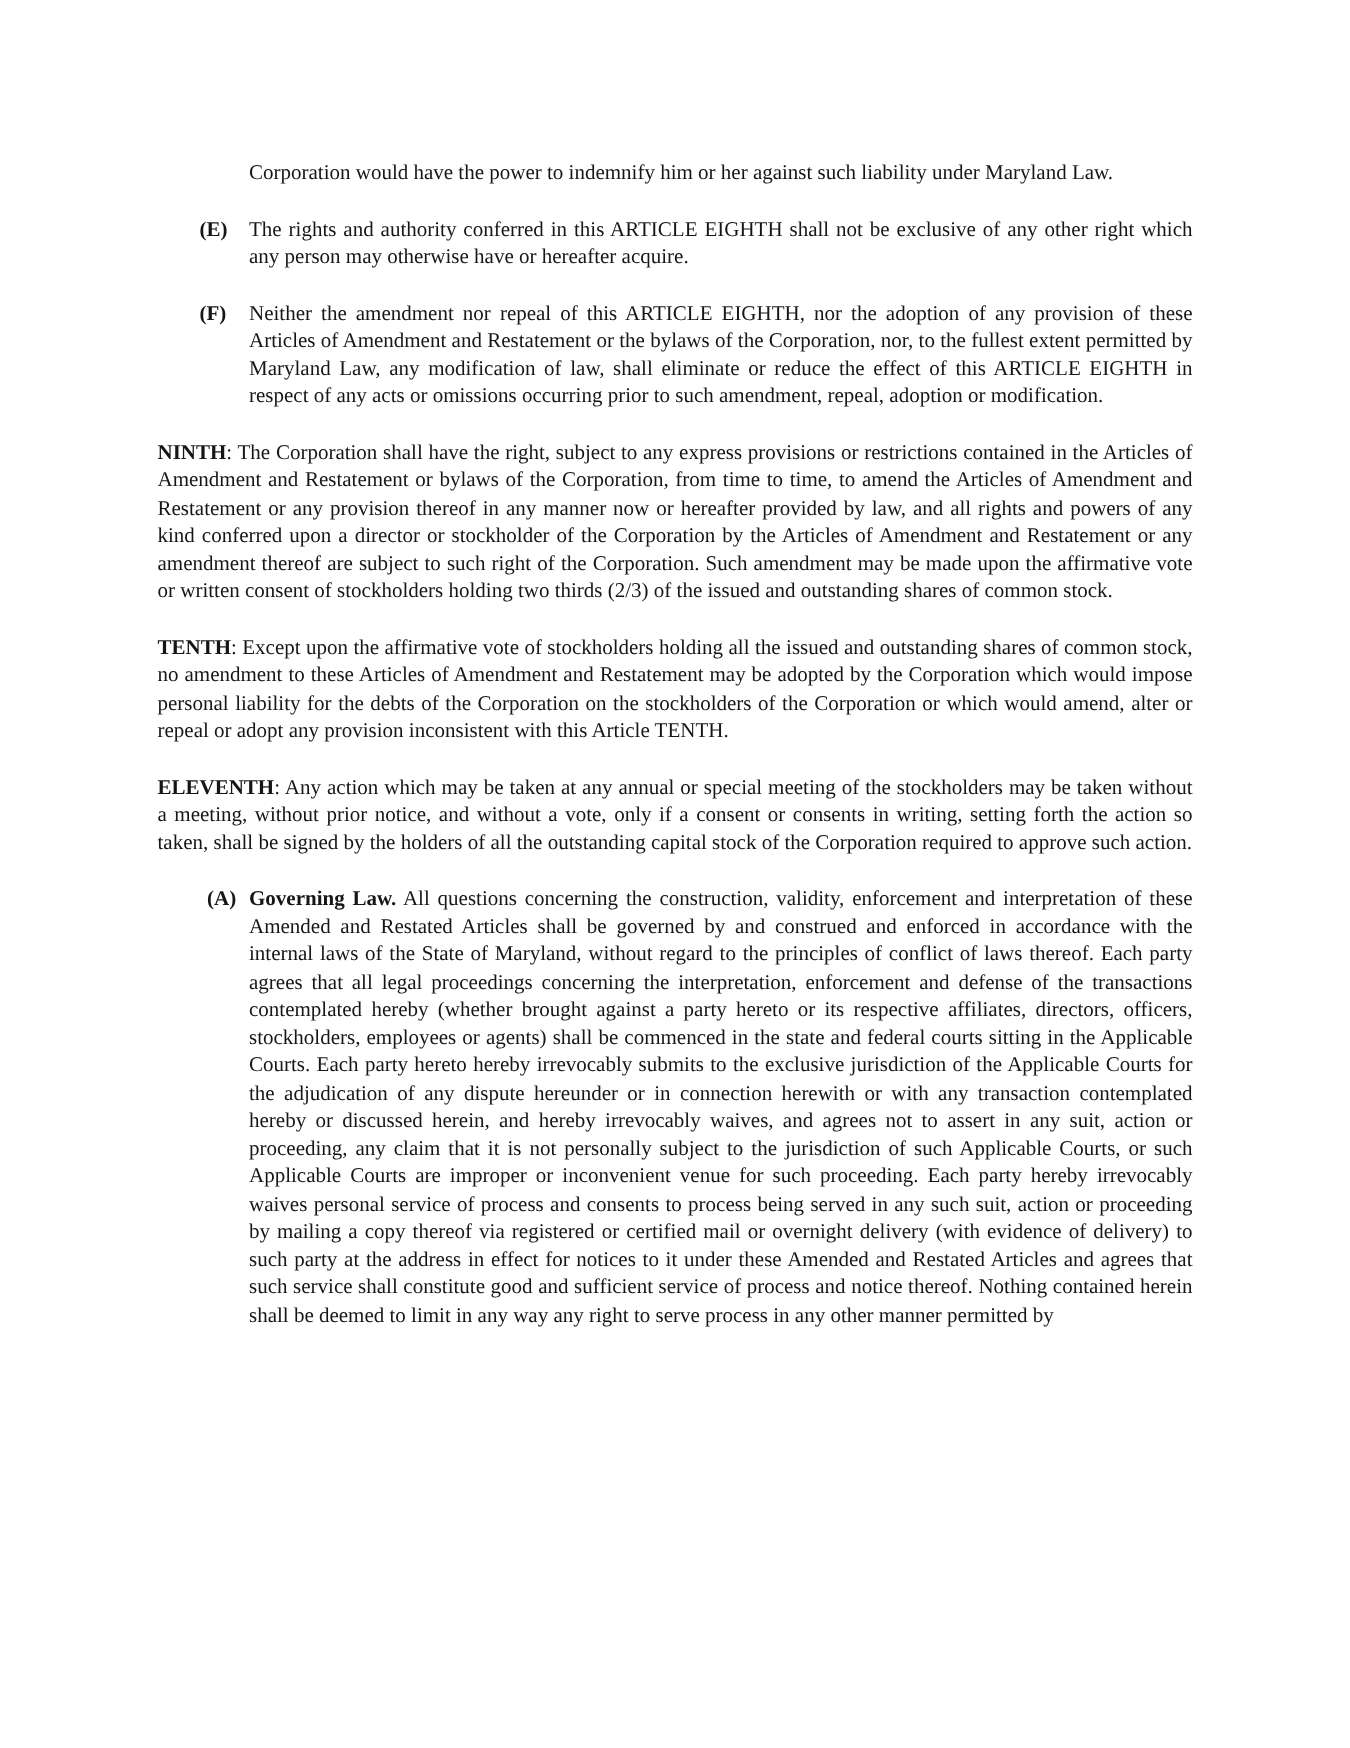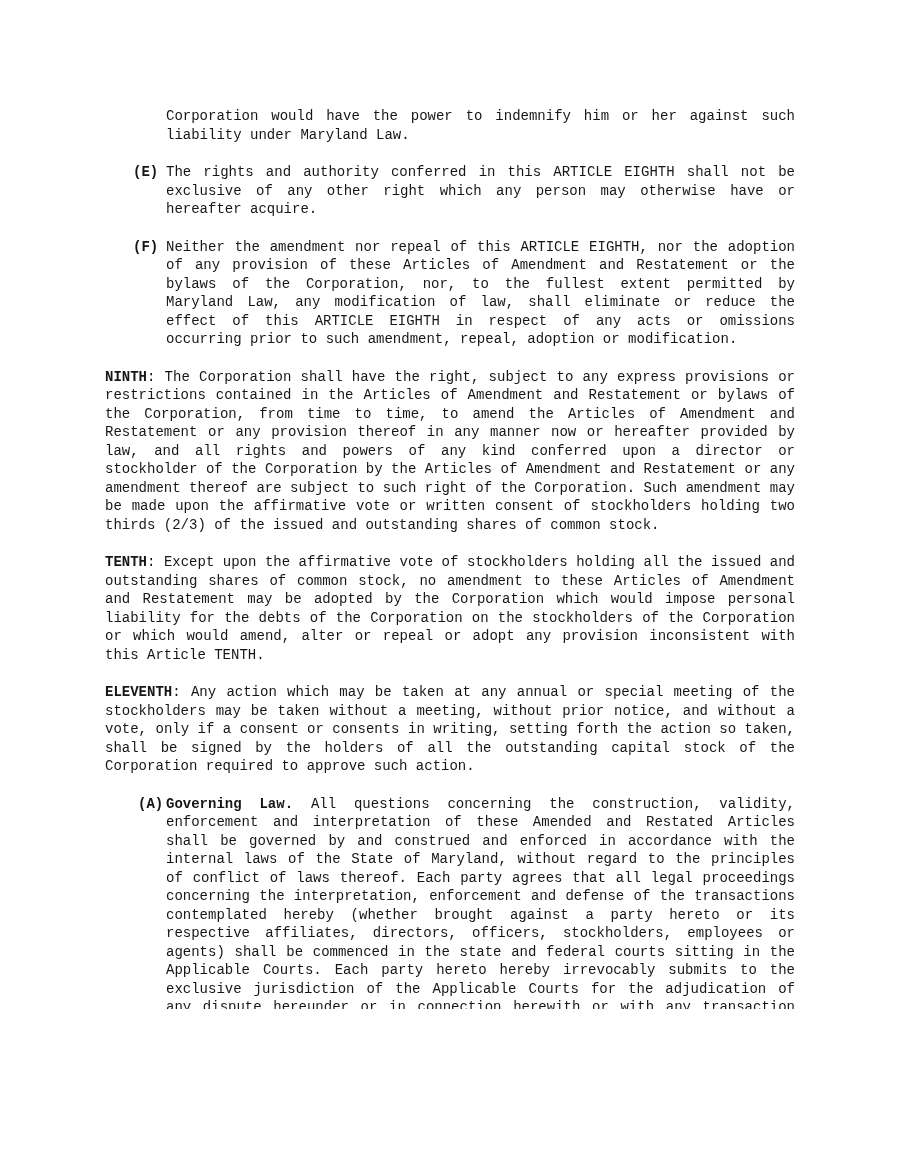--- a/index.html
+++ b/index.html
@@ -5,21 +5,21 @@
   html, body {
     margin: 0;
     padding: 0;
     background: #ffffff;
   }
   .page {
     position: relative;
     width: 900px;
     height: 1009px;
     background: #ffffff;
-    font-family: Liberation Mono, monospace;
+    font-family: Liberation Serif, serif;
     color: #161616;
     overflow: hidden;
   }
   .content {
     position: absolute;
     top: 107px;
     left: 105px;
     width: 690px;
     font-size: 14px;
     line-height: 18.5px;

